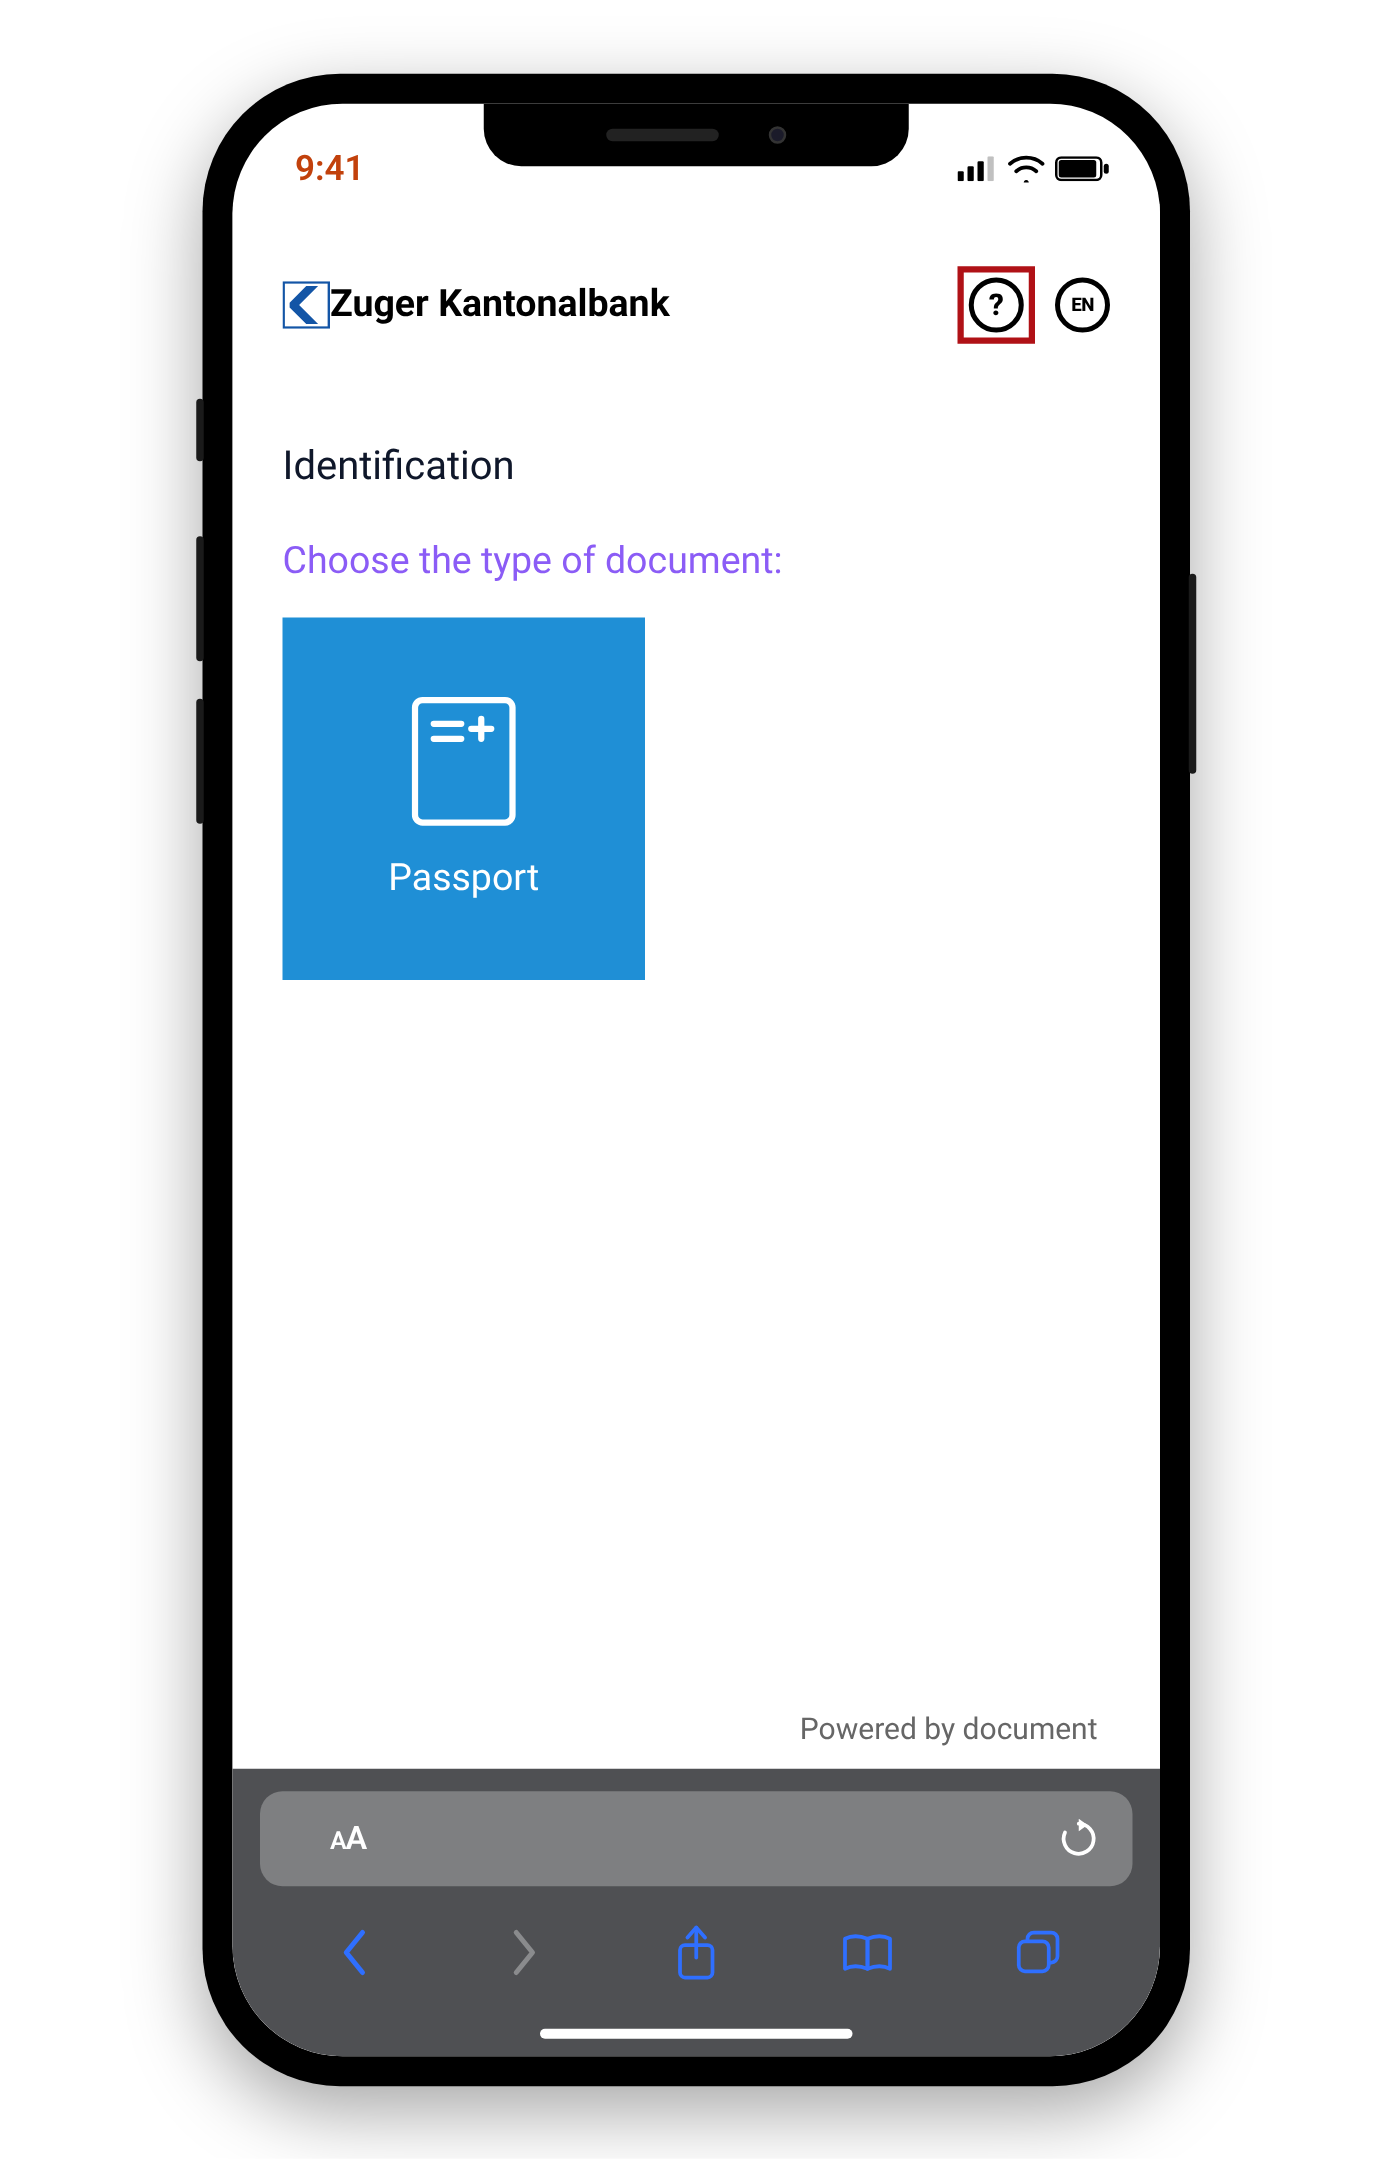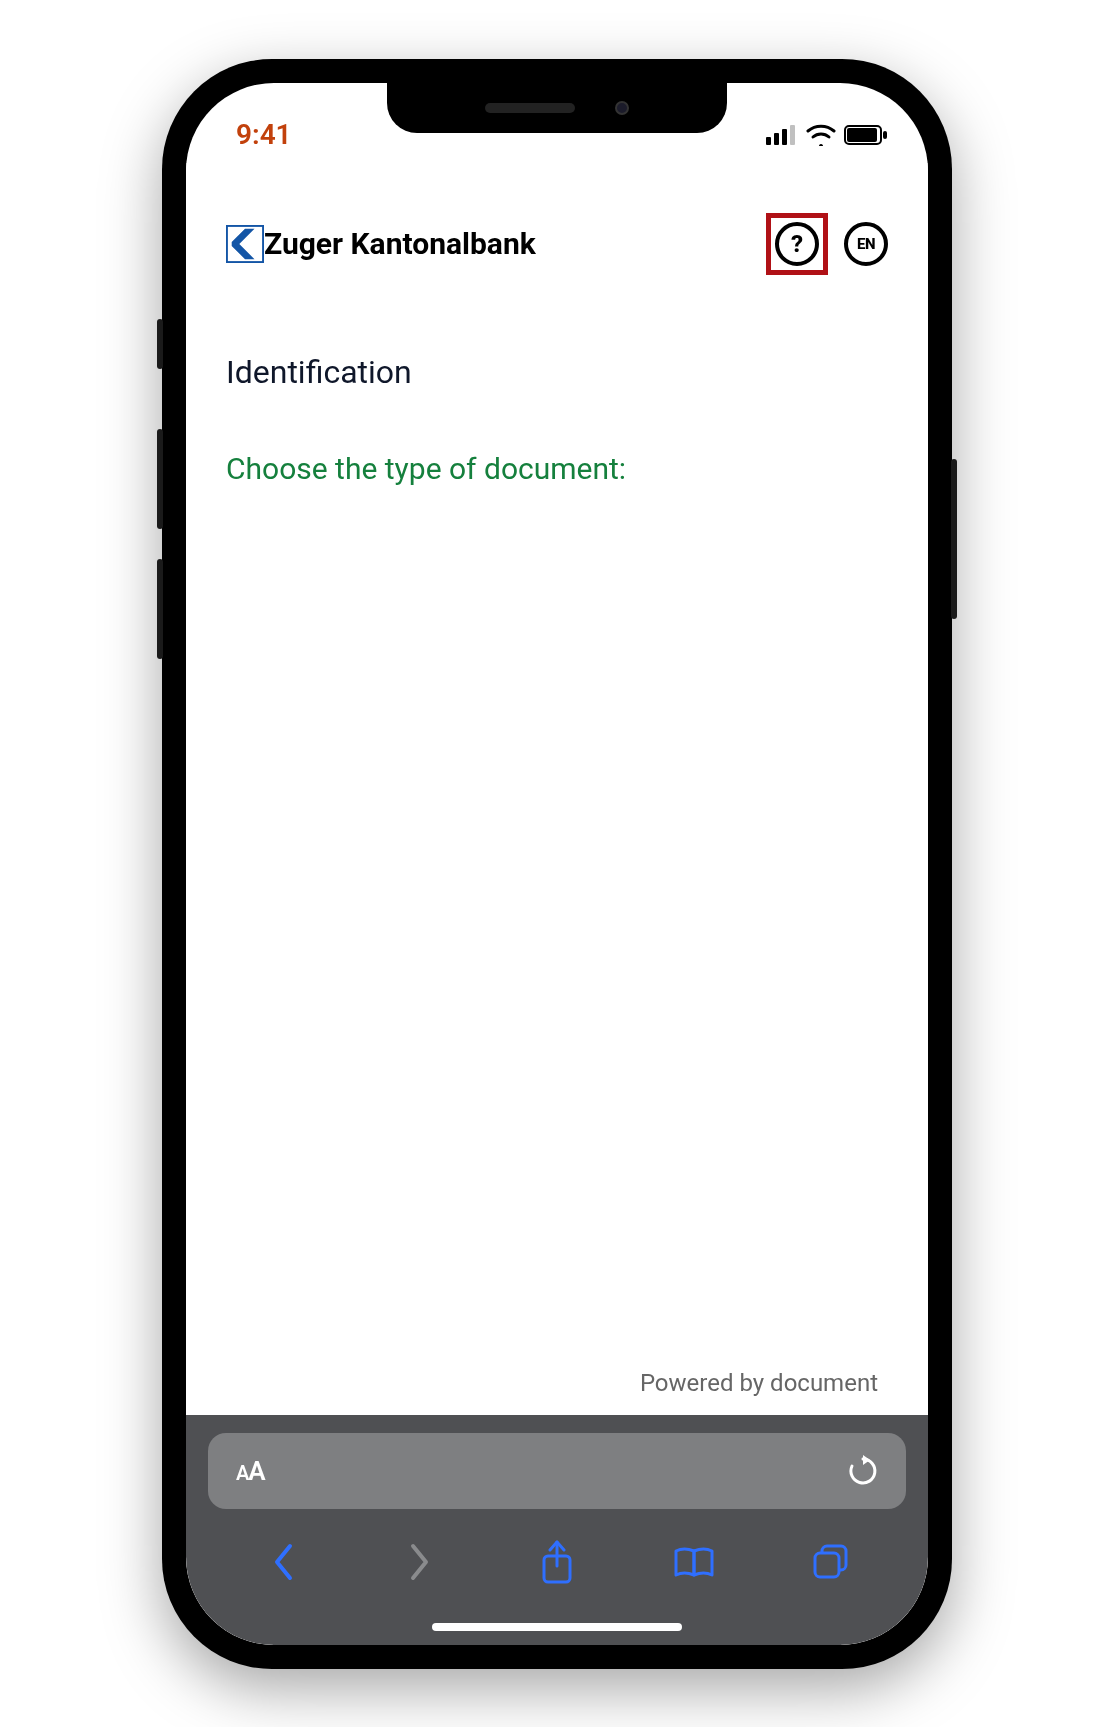--- a/index.html
+++ b/index.html
@@ -131,23 +131,23 @@
     color:#000;
   }
   .lang-circle { font-size: 15px; font-weight:800; letter-spacing: -0.5px;}
   .page-title {
     color: #0f172a;
     font-size: 32px;
     font-weight: 400;
     margin-top: 78px;
   }
   .subtitle {
-    color: #15803d;
+    color: #8b5cf6;
     font-size: 30px;
-    margin-top: 60px;
+    margin-top: 40px;
   }
   .tiles { margin-top: 28px; display:flex; gap:20px; }
   .tile {
     width: 290px;
     height: 290px;
     background: #1f8fd6;
     color: #fff;
     display: flex;
     flex-direction: column;
     align-items: center;
@@ -177,21 +177,21 @@
     margin: 18px 22px 0 22px;
     height: 76px;
     background: #7e7f81;
     border-radius: 18px;
     display:flex;
     align-items:center;
     justify-content: space-between;
     padding: 0 28px;
     color: #fff;
   }
-  .aA { font-size: 26px; font-weight:600; letter-spacing:-1px;}
+  .aA { font-size: 26px; font-weight:600; letter-spacing:-1px;margin-left:28px;}
   .aA .small { font-size: 20px; }
   .toolbar {
     display:flex;
     align-items:center;
     justify-content: space-around;
     padding: 16px 28px 0 28px;
     height: 90px;
   }
   .tb-btn { width: 44px; height: 44px; display:flex; align-items:center; justify-content:center; }
   .home-indicator {
@@ -260,20 +260,32 @@
             </div>
             <div class="icon-circle lang-circle">
               <span>EN</span>
             </div>
           </div>
         </div>
 
         <h1 class="page-title">Identification</h1>
         <p class="subtitle">Choose the type of document:</p>
 
+        <div class="tiles">
+          <div class="tile">
+            <svg width="84" height="104" viewBox="0 0 84 104">
+              <rect x="3" y="3" width="78" height="98" rx="6" stroke="#fff" stroke-width="5" fill="none"></rect>
+              <line x1="18" y1="22" x2="40" y2="22" stroke="#fff" stroke-width="5" stroke-linecap="round"></line>
+              <line x1="18" y1="34" x2="40" y2="34" stroke="#fff" stroke-width="5" stroke-linecap="round"></line>
+              <line x1="56" y1="18" x2="56" y2="34" stroke="#fff" stroke-width="5" stroke-linecap="round"></line>
+              <line x1="48" y1="26" x2="64" y2="26" stroke="#fff" stroke-width="5" stroke-linecap="round"></line>
+            </svg>
+            <span>Passport</span>
+          </div>
+        </div>
 
         <div class="powered">Powered by document</div>
       </div>
 
       <div class="safari-chrome">
         <div class="url-bar">
           <span class="aA"><span class="small">A</span>A</span>
           <svg width="30" height="32" viewBox="0 0 30 32">
             <path d="M15 4 a12 12 0 1 1 -11 7" stroke="#fff" stroke-width="3" fill="none" stroke-linecap="round"></path>
             <path d="M15 0 L15 10 L22 5 Z" fill="#fff"></path>

